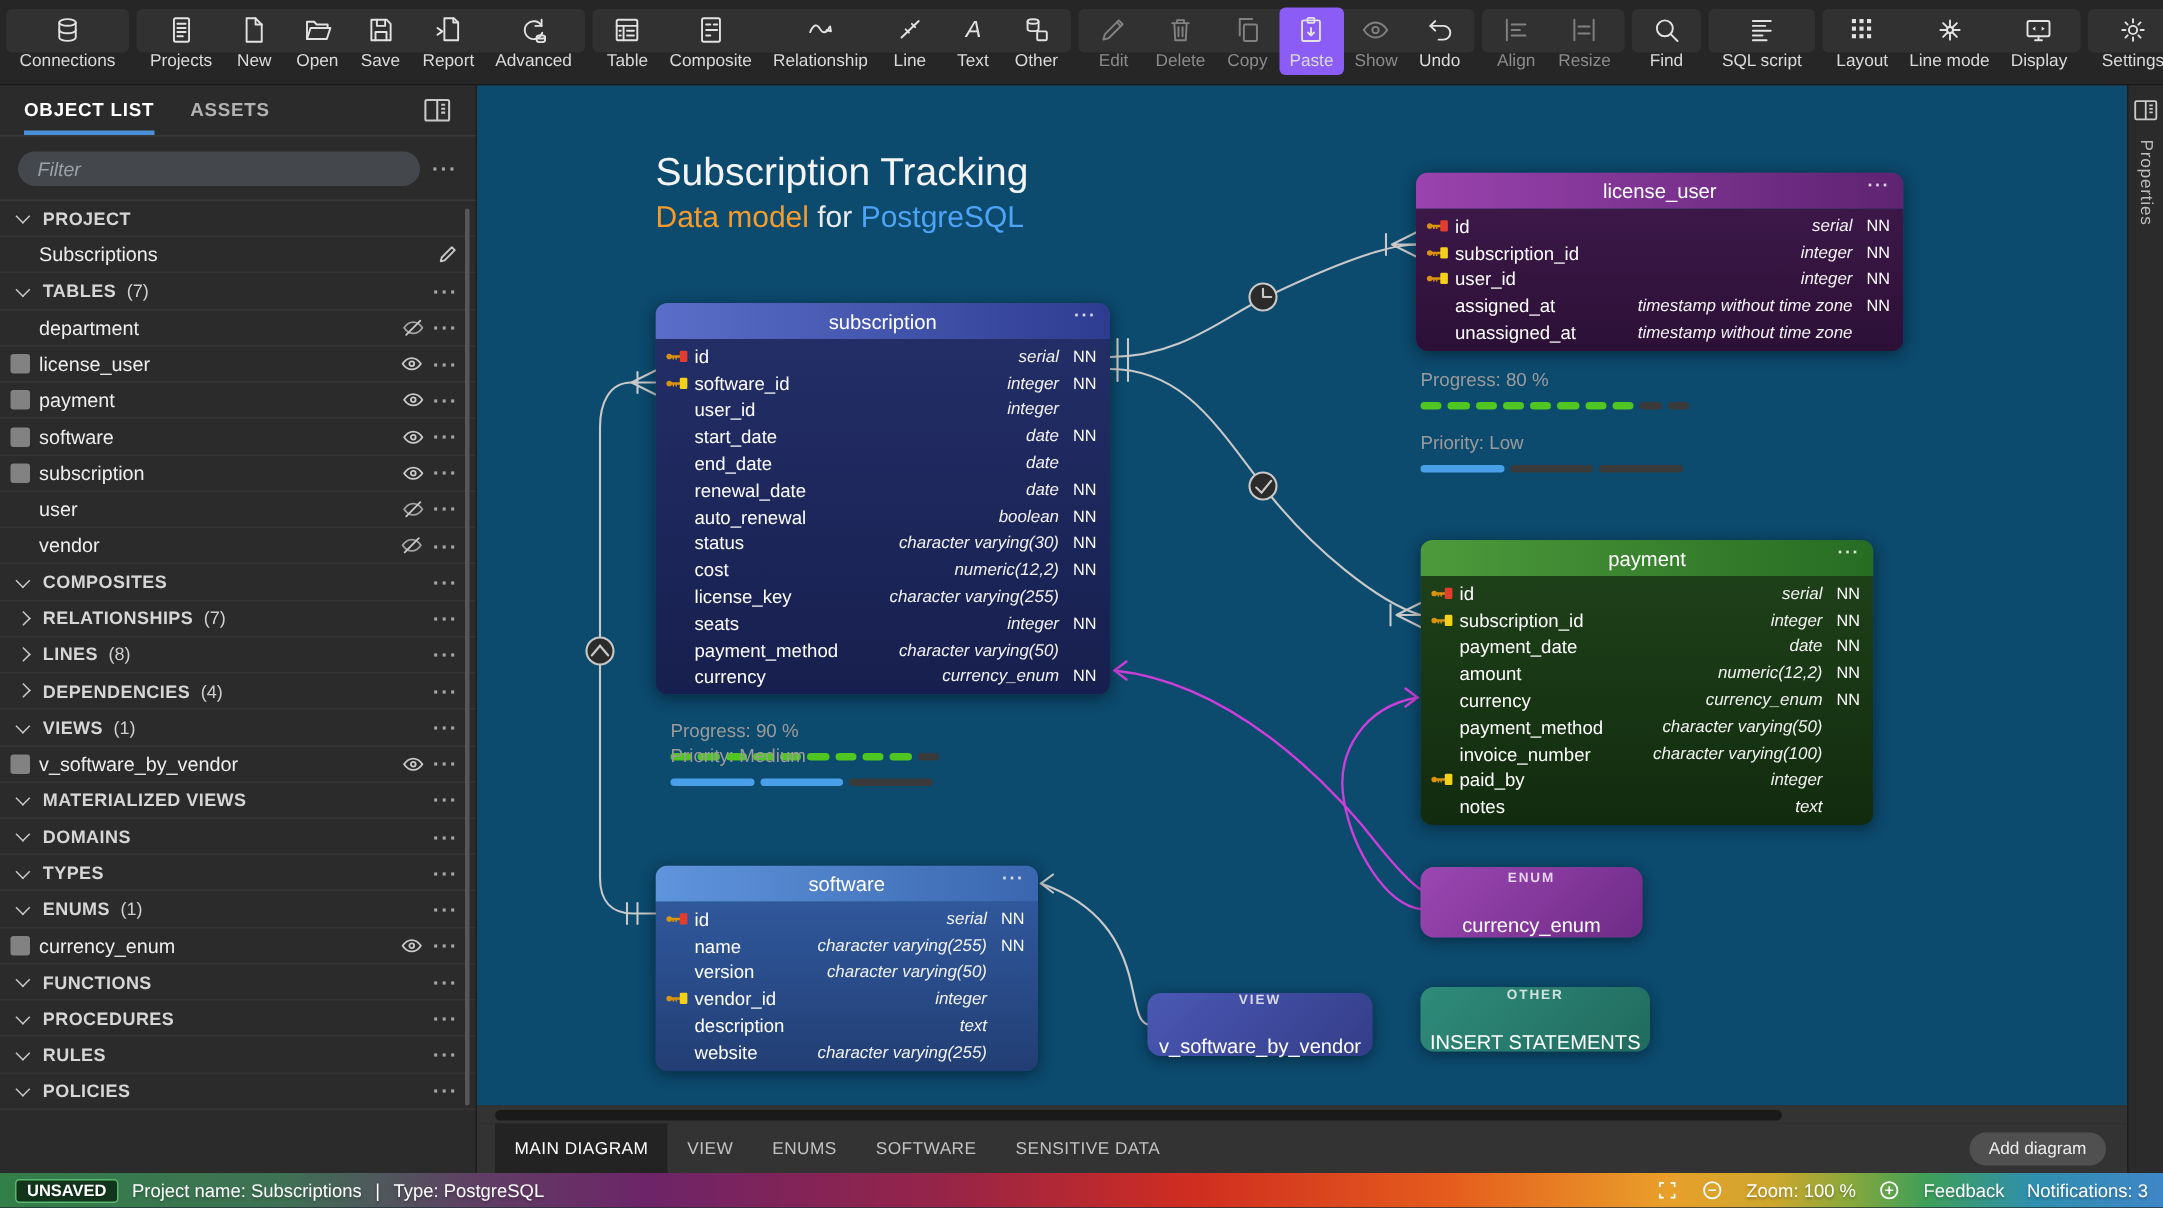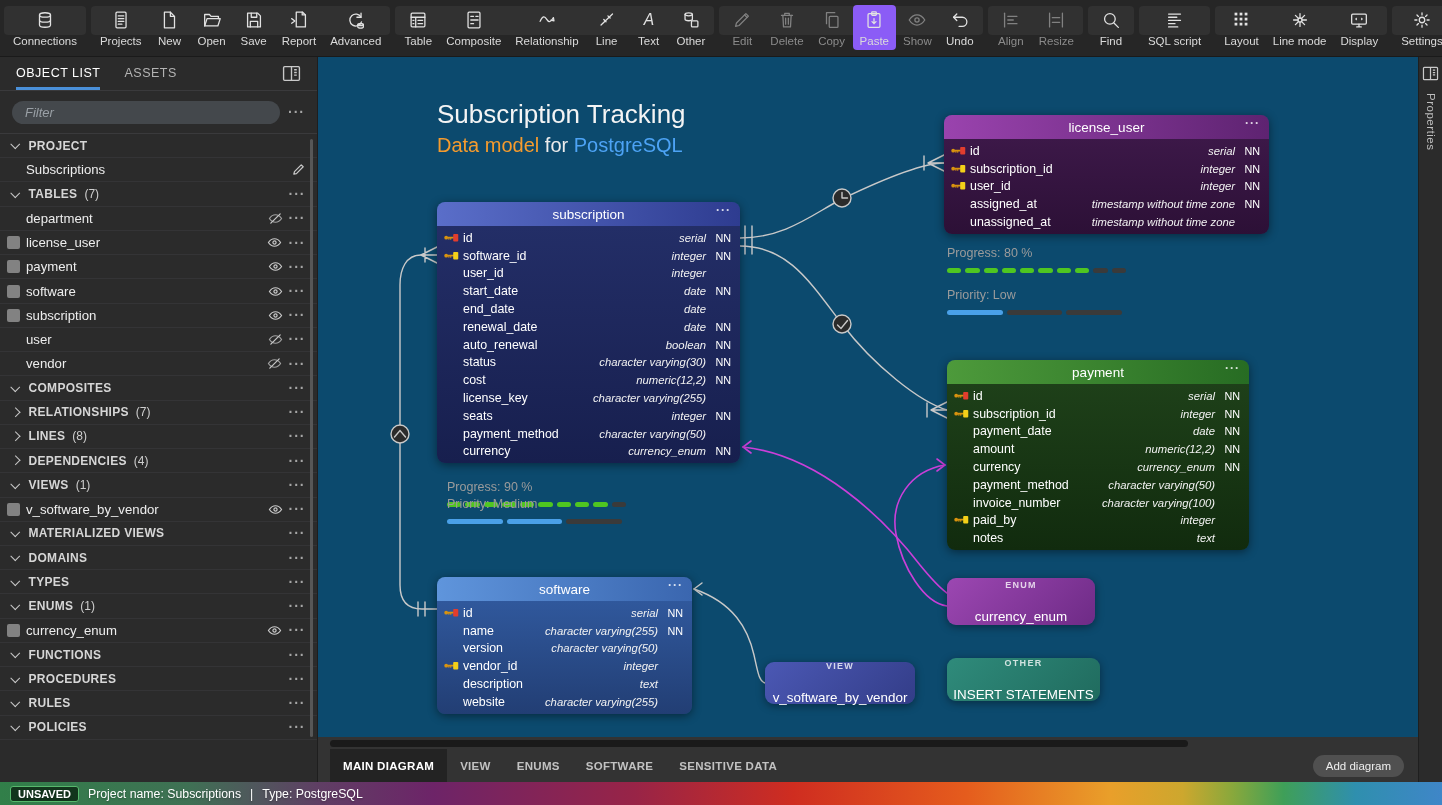--- a/index.html
+++ b/index.html
@@ -13,21 +13,21 @@
   .tbtn{position:relative;z-index:1;display:flex;flex-direction:column;align-items:center;gap:2px;padding:2px 7px 0;min-width:42px;cursor:default}
   .tbtn.hl{background:#8b5cf6;border-radius:4px}
   .ticon{height:26px;display:flex;align-items:center;justify-content:center}
   .tlabel{font-size:11.5px;color:#dadada;padding-bottom:3px;white-space:nowrap}
   .tbtn.dis .tlabel{color:#8b8b8b}
   .tbtn.dis .ticon{opacity:.45}
 
   
   #sidebar{position:absolute;left:0;top:57px;width:318px;height:725px;background:#2b2b2b;border-right:1px solid #1e1e1e}
   .side-tabs{height:34px;display:flex;gap:24px;align-items:stretch;padding:0 16px;border-bottom:1px solid #3a3a3c;position:relative}
-  .stab{font-size:12.5px;font-weight:400;letter-spacing:.5px;color:#b3b3b3;display:flex;align-items:center;border-bottom:3px solid transparent;padding-top:2px}
+  .stab{font-size:12.5px;font-weight:700;letter-spacing:.5px;color:#b3b3b3;display:flex;align-items:center;border-bottom:3px solid transparent;padding-top:2px}
   .stab.active{color:#fff;border-bottom-color:#4a90d9}
   .panel-toggle{margin-left:auto;display:flex;align-items:center}
   .filter-row{height:43px;display:flex;align-items:center;gap:8px;padding:0 12px;border-bottom:1px solid #3a3a3c}
   .filter{flex:1;height:23px;border-radius:12px;background:#44484c;border:none;padding:0 13px;color:#ddd;font-size:13px;outline:none}
   .filter::placeholder{font-style:italic;color:#9aa0a6}
   .dots{color:#a6a6a6;font-size:14px;font-weight:700;letter-spacing:1px;text-align:center}
   #tree{height:606px;overflow:hidden}
   .trow{display:flex;align-items:center;height:24.24px;border-bottom:1px solid #343436;padding-right:8px}
   .chev{width:6.5px;height:6.5px;border-right:1.6px solid #c9c9c9;border-bottom:1.6px solid #c9c9c9;display:inline-block;flex:none}
   .chev.down{transform:rotate(45deg) translate(-1px,-1px)}
@@ -68,21 +68,21 @@
   .seg{height:5px;border-radius:2.5px;background:#3a3a3a}
   .seg.p{width:14.3px}.seg.q{width:55.6px}
   .shape{position:absolute;border-radius:9px;display:flex;flex-direction:column;align-items:center;justify-content:center;gap:19px;box-shadow:0 2px 9px rgba(0,0,0,.4);z-index:3}
   .skind{font-size:9px;letter-spacing:1.3px;color:rgba(255,255,255,.78);font-weight:700}
   .sname{font-size:13.4px;color:#fff;font-weight:500}
 
   
   #hscroll{position:absolute;left:318px;top:737px;width:1100px;height:12px;background:#333}
   #hscroll .thumb{position:absolute;left:12px;top:3px;width:858px;height:7px;background:#1a1a1a;border-radius:4px}
   #btabs{position:absolute;left:318px;top:749px;width:1100px;height:33px;background:#333;display:flex;align-items:stretch;padding-left:12px}
-  .btab{font-size:11.5px;font-weight:700;letter-spacing:.3px;color:#c2c2c2;padding:0 13px;display:flex;align-items:center;white-space:nowrap}
+  .btab{font-size:11.5px;font-weight:400;letter-spacing:.3px;color:#c2c2c2;padding:0 13px;display:flex;align-items:center;white-space:nowrap}
   .btab.active{background:#232323;color:#fff}
   #add-diagram{margin-left:auto;margin-right:14px;align-self:center;background:#505050;color:#ededed;border:none;border-radius:13px;padding:5px 13px;font-size:11.5px}
   #props{position:absolute;right:0;top:57px;width:24px;height:725px;background:#2b2b2b;border-left:1px solid #1f1f1f;display:flex;flex-direction:column;align-items:center;padding-top:9px;gap:12px;z-index:4}
   .props-label{writing-mode:vertical-rl;font-size:11.5px;color:#bdbdbd;letter-spacing:.5px}
 
   
   #statusbar{position:absolute;left:0;top:782px;width:1442px;height:23px;display:flex;align-items:center;gap:9px;padding:0 10px;font-size:12.3px;color:#fff;text-shadow:0 1px 2px rgba(0,0,0,.3);
     background:linear-gradient(90deg,#317f49 0%,#3f7154 13%,#5f3f64 22%,#6d2468 30%,#982447 44%,#cf2d20 55%,#e55c1d 67%,#e99f2a 77%,#cda72e 82%,#88a83c 85.5%,#3f9f58 89%,#2f8fae 94%,#3f86c8 100%)}
   #unsaved{background:#12351c;border:1px solid #56b96c;border-radius:3px;padding:1px 7px;font-size:11px;font-weight:700}
   .sb-right{margin-left:auto;display:flex;align-items:center;gap:15px}
@@ -1022,15 +1022,37 @@
         <path d="M9 1.5v13M11.5 4.5h2.5M11.5 7h2.5M11.5 9.5h2.5"></path>
       </svg>
     <span class="props-label">Properties</span>
   </div>
 
   <div id="statusbar">
     <span id="unsaved">UNSAVED</span>
     <span>Project name: Subscriptions</span>
     <span>|</span>
     <span>Type: PostgreSQL</span>
+    <span class="sb-right">
+      <span class="sb-ic">
+          <svg viewBox="0 0 20 20" width="15" height="15" fill="none" stroke="#fff" stroke-width="1.5">
+            <path d="M3.5 7V3.5H7M13 3.5h3.5V7M16.5 13v3.5H13M7 16.5H3.5V13"></path>
+          </svg>
+        </span>
+      <span class="sb-ic">
+          <svg viewBox="0 0 20 20" width="15" height="15" fill="none" stroke="#fff" stroke-width="1.5">
+            <circle cx="10" cy="10" r="7.3"></circle>
+            <path d="M6.5 10h7"></path>
+          </svg>
+        </span>
+      <span>Zoom: 100 %</span>
+      <span class="sb-ic">
+          <svg viewBox="0 0 20 20" width="15" height="15" fill="none" stroke="#fff" stroke-width="1.5">
+            <circle cx="10" cy="10" r="7.3"></circle>
+            <path d="M6.5 10h7M10 6.5v7"></path>
+          </svg>
+        </span>
+      <span>Feedback</span>
+      <span>Notifications: 3</span>
+    </span>
   </div>
 
 </div>
 
 </body></html>

